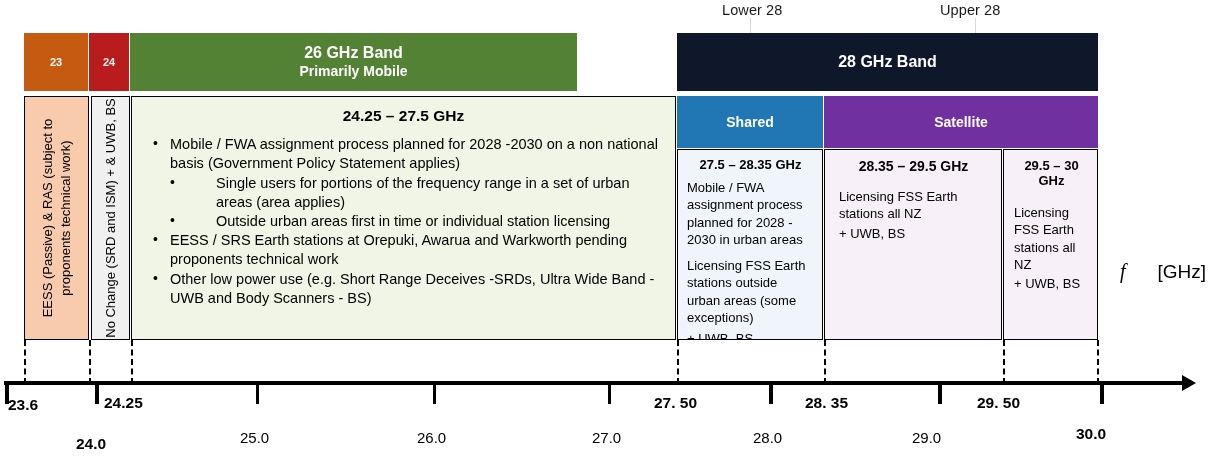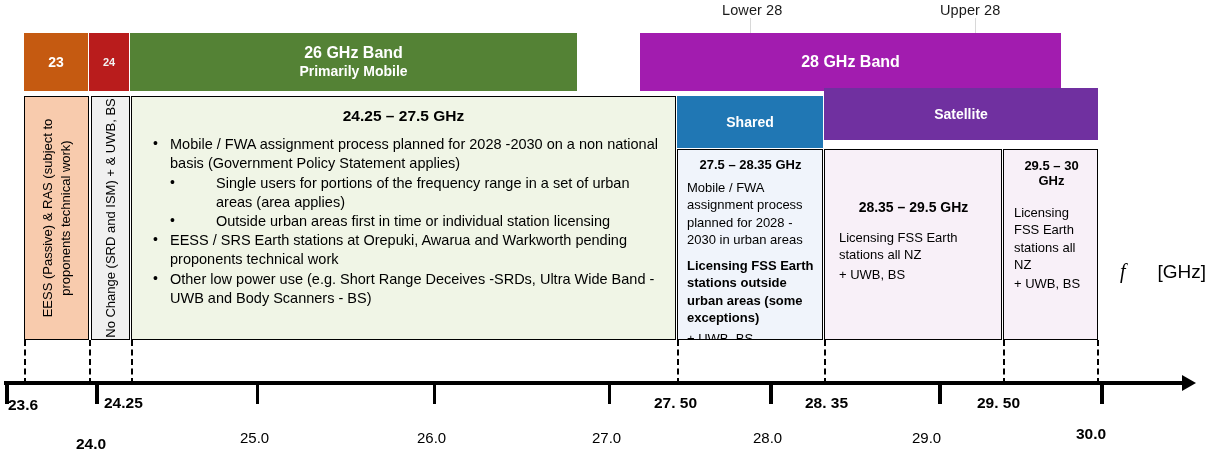--- a/index.html
+++ b/index.html
@@ -19,21 +19,21 @@
   .leader{
     position:absolute;width:1px;background:#d8d8d8;
   }
 
   
   .hdr{
     position:absolute;display:flex;align-items:center;justify-content:center;
     color:#ffffff;font-weight:bold;text-align:center;line-height:1.18;
     box-sizing:border-box;
   }
-  .hdr-23{font-size:14px;}
+  .hdr-23{font-size:11px;}
   .hdr-24{font-size:11px;color:#f2f2f2;}
   .hdr-26{font-size:16px;}
   .hdr-28{font-size:16px;}
   .hdr-sub{font-size:14px;}
   .hdr-shared{font-size:14px;}
   .hdr-sat{font-size:14px;}
 
   
   .box{
     position:absolute;box-sizing:border-box;border:1.3px solid #000;
@@ -117,29 +117,29 @@
 
   <div class="hdr hdr-24" data-name="band-header-24" style="left:89px;top:33px;width:40px;height:58px;background:#b91c1c;">
     <span data-name="band-header-24-label">24</span>
   </div>
 
   <div class="hdr hdr-26" data-name="band-header-26ghz" style="left:130px;top:33px;width:447px;height:58px;background:#548235;flex-direction:column;">
     <span data-name="band-header-26ghz-label">26 GHz Band</span>
     <span class="hdr-sub" data-name="band-header-26ghz-sublabel">Primarily Mobile</span>
   </div>
 
-  <div class="hdr hdr-28" data-name="band-header-28ghz" style="left:640px;top:33px;width:421px;height:58px;background:#a21caf;">
+  <div class="hdr hdr-28" data-name="band-header-28ghz" style="left:677px;top:33px;width:421px;height:58px;background:#0f172a;">
     <span data-name="band-header-28ghz-label">28 GHz Band</span>
   </div>
 
   <div class="hdr hdr-shared" data-name="subband-header-shared" style="left:677px;top:96px;width:146px;height:52px;background:#2077B4;">
     <span data-name="subband-header-shared-label">Shared</span>
   </div>
 
-  <div class="hdr hdr-sat" data-name="subband-header-satellite" style="left:824px;top:88px;width:274px;height:52px;background:#7030A0;">
+  <div class="hdr hdr-sat" data-name="subband-header-satellite" style="left:824px;top:96px;width:274px;height:52px;background:#7030A0;">
     <span data-name="subband-header-satellite-label">Satellite</span>
   </div>
 
   <div class="box" data-name="column-eess-passive-ras" style="left:24px;top:96px;width:65px;height:244px;background:#F8CBAD;">
     <div class="vert two" data-name="column-eess-passive-ras-label" style="width:230px;">EESS (Passive) &amp; RAS (subject to proponents technical work)</div>
   </div>
 
   <div class="box" data-name="column-no-change" style="left:91px;top:96px;width:39px;height:244px;background:#F0F0F0;">
     <div class="vert" data-name="column-no-change-label">No Change (SRD and ISM) + &amp; UWB, BS</div>
   </div>
@@ -162,28 +162,28 @@
   </div>
   <style>
     ul.lv1>li[data-name="sub-list-wrapper"]::before{content:"";}
   </style>
 
   <div class="box" data-name="detail-box-shared" style="left:677px;top:149px;width:146px;height:191px;background:#F0F4FB;">
     <div class="side-inner">
       <div class="boxtitle sm" data-name="detail-box-shared-title">27.5 – 28.35 GHz</div>
       <div class="bodytext" data-name="detail-box-shared-body">
         <p data-name="paragraph">Mobile / FWA assignment process planned for 2028 - 2030 in urban areas</p>
-        <p data-name="paragraph" style="margin-bottom:4px;font-weight:bold;">Licensing FSS Earth stations outside urban areas (some exceptions)</p>
+        <p data-name="paragraph" style="margin-bottom:4px;">Licensing FSS Earth stations outside urban areas (some exceptions)</p>
         <p data-name="paragraph">+ UWB, BS</p>
       </div>
     </div>
   </div>
 
   <div class="box" data-name="detail-box-satellite-low" style="left:824px;top:149px;width:178px;height:191px;background:#F8F0F8;">
-    <div class="side-inner" style="padding-top:8px;margin-top:41px;">
+    <div class="side-inner" style="padding-top:8px;">
       <div class="boxtitle" data-name="detail-box-satellite-low-title" style="margin-bottom:14px;">28.35 – 29.5 GHz</div>
       <div class="bodytext" data-name="detail-box-satellite-low-body" style="padding-left:5px;">
         <p data-name="paragraph" style="margin-bottom:2px;">Licensing FSS Earth stations all NZ</p>
         <p data-name="paragraph">+ UWB, BS</p>
       </div>
     </div>
   </div>
 
   <div class="box" data-name="detail-box-satellite-high" style="left:1003px;top:149px;width:95px;height:191px;background:#F8F0F8;">
     <div class="side-inner" style="padding:8px 8px 6px 10px;">

